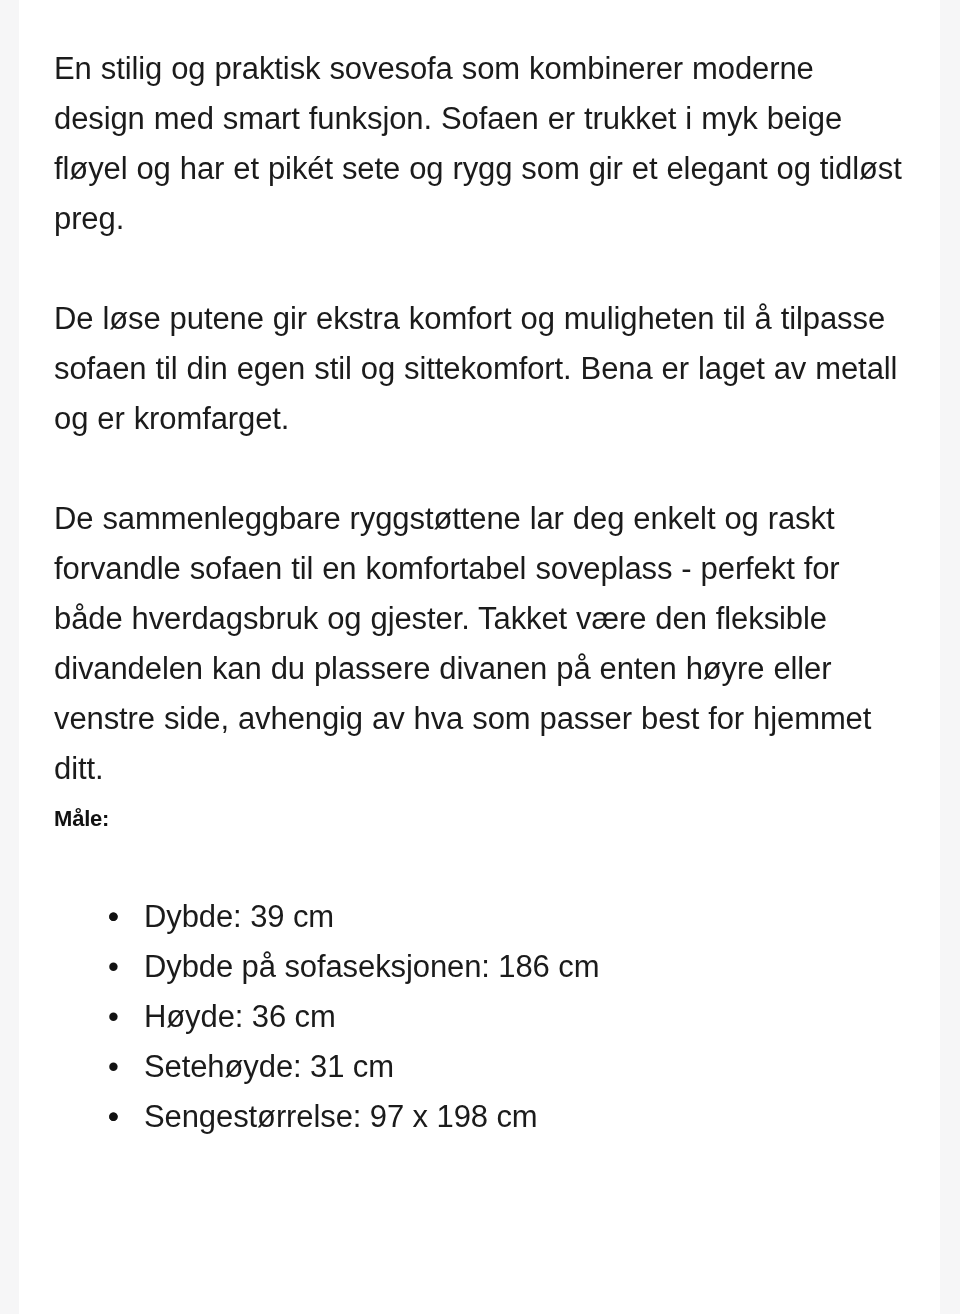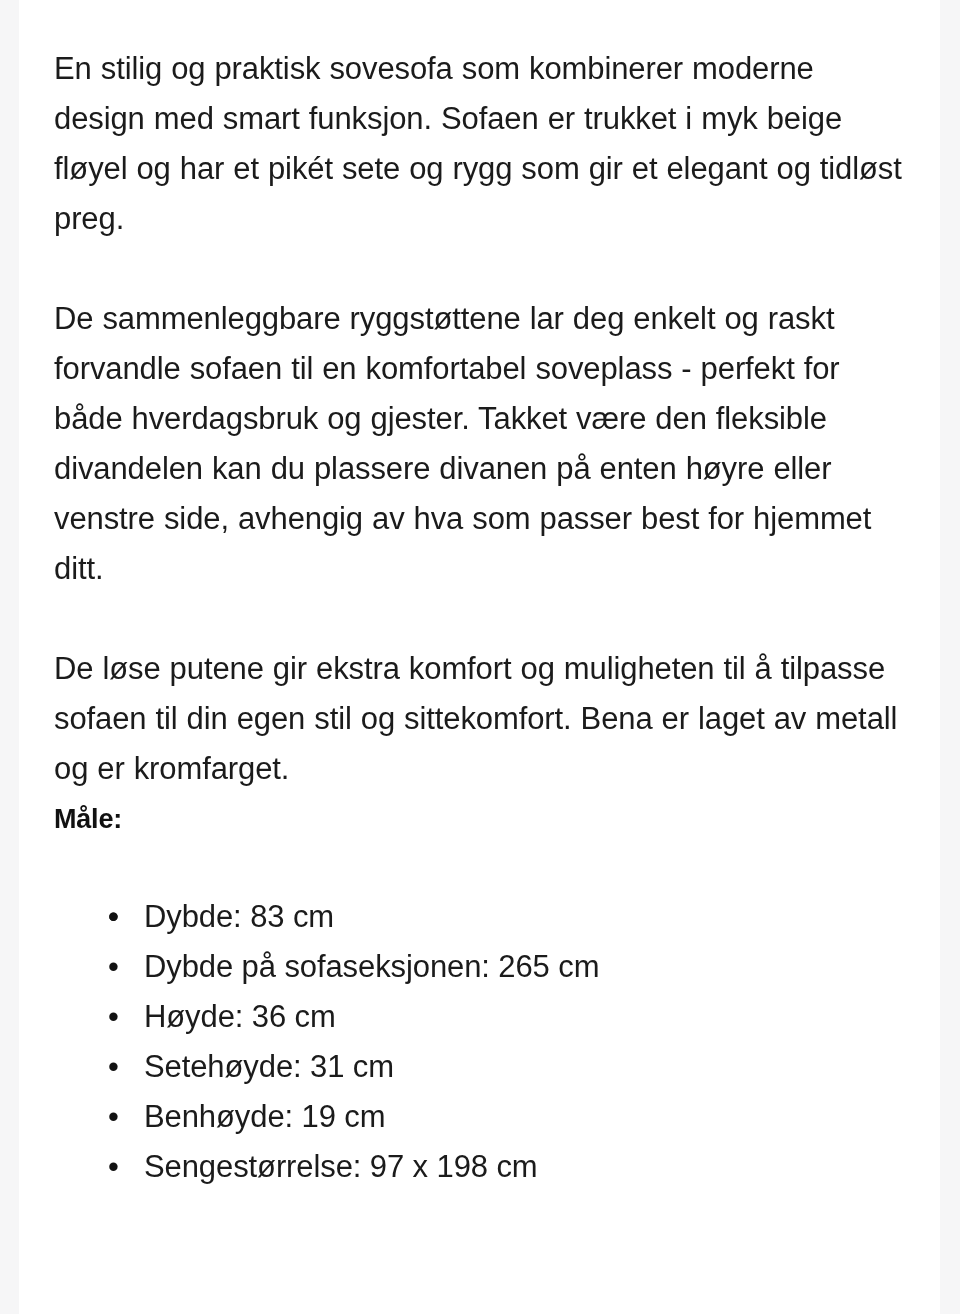--- a/index.html
+++ b/index.html
@@ -61,21 +61,21 @@
     color: #1b1b1b;
     font-weight: 400;
     letter-spacing: -0.1px;
     word-spacing: 0.5px;
     -webkit-font-smoothing: antialiased;
   }
   .para:last-of-type { margin-bottom: 0; }
 
   .section-heading {
     margin: 0 0 48px 0;
-    font-size: 27px;
+    font-size: 22px;
     line-height: 50px;
     color: #111111;
     font-weight: 700;
     letter-spacing: -0.2px;
   }
 
   .spec-list {
     list-style: none;
     margin: 0;
     padding: 0;
@@ -107,55 +107,54 @@
 <div class="page">
 
   <div class="gutter gutter-left"></div>
   <div class="gutter gutter-right"></div>
 
   <div class="sheet">
     <div class="content">
 
       <p class="para">En stilig og praktisk sovesofa som kombinerer moderne design med smart funksjon. Sofaen er trukket i myk beige fløyel og har et pikét sete og rygg som gir et elegant og tidløst preg.</p>
 
+      <p class="para">De løse putene gir ekstra komfort og muligheten til å tilpasse sofaen til din egen stil og sittekomfort. Bena er laget av metall og er kromfarget.</p>
+
       <p class="para">De sammenleggbare ryggstøttene lar deg enkelt og raskt forvandle sofaen til en komfortabel soveplass - perfekt for både hverdagsbruk og gjester. Takket være den fleksible divandelen kan du plassere divanen på enten høyre eller venstre side, avhengig av hva som passer best for hjemmet ditt.</p>
-
-      <p class="para">De løse putene gir ekstra komfort og muligheten til å tilpasse sofaen til din egen stil og sittekomfort. Bena er laget av metall og er kromfarget.</p>
 
       <h3 class="section-heading">Måle:</h3>
 
       <ul class="spec-list">
 
         <li class="spec-item">
           <span class="bullet">•</span>
         </li>
 
         <li class="spec-item">
           <span class="bullet">•</span>
-          <span class="spec-label">Dybde: 83 cm</span>
+          <span class="spec-label">Dybde: 39 cm</span>
         </li>
 
         <li class="spec-item">
           <span class="bullet">•</span>
-          <span class="spec-label">Dybde på sofaseksjonen: 265 cm</span>
+          <span class="spec-label">Dybde på sofaseksjonen: 186 cm</span>
         </li>
 
         <li class="spec-item">
           <span class="bullet">•</span>
           <span class="spec-label">Høyde: 36 cm</span>
         </li>
 
         <li class="spec-item">
           <span class="bullet">•</span>
           <span class="spec-label">Setehøyde: 31 cm</span>
         </li>
 
         <li class="spec-item">
           <span class="bullet">•</span>
-          <span class="spec-label">Benhøyde: 19 cm</span>
         </li>
 
         <li class="spec-item">
           <span class="bullet">•</span>
           <span class="spec-label">Sengestørrelse: 97 x 198 cm</span>
         </li>
 
       </ul>
 
     </div>

